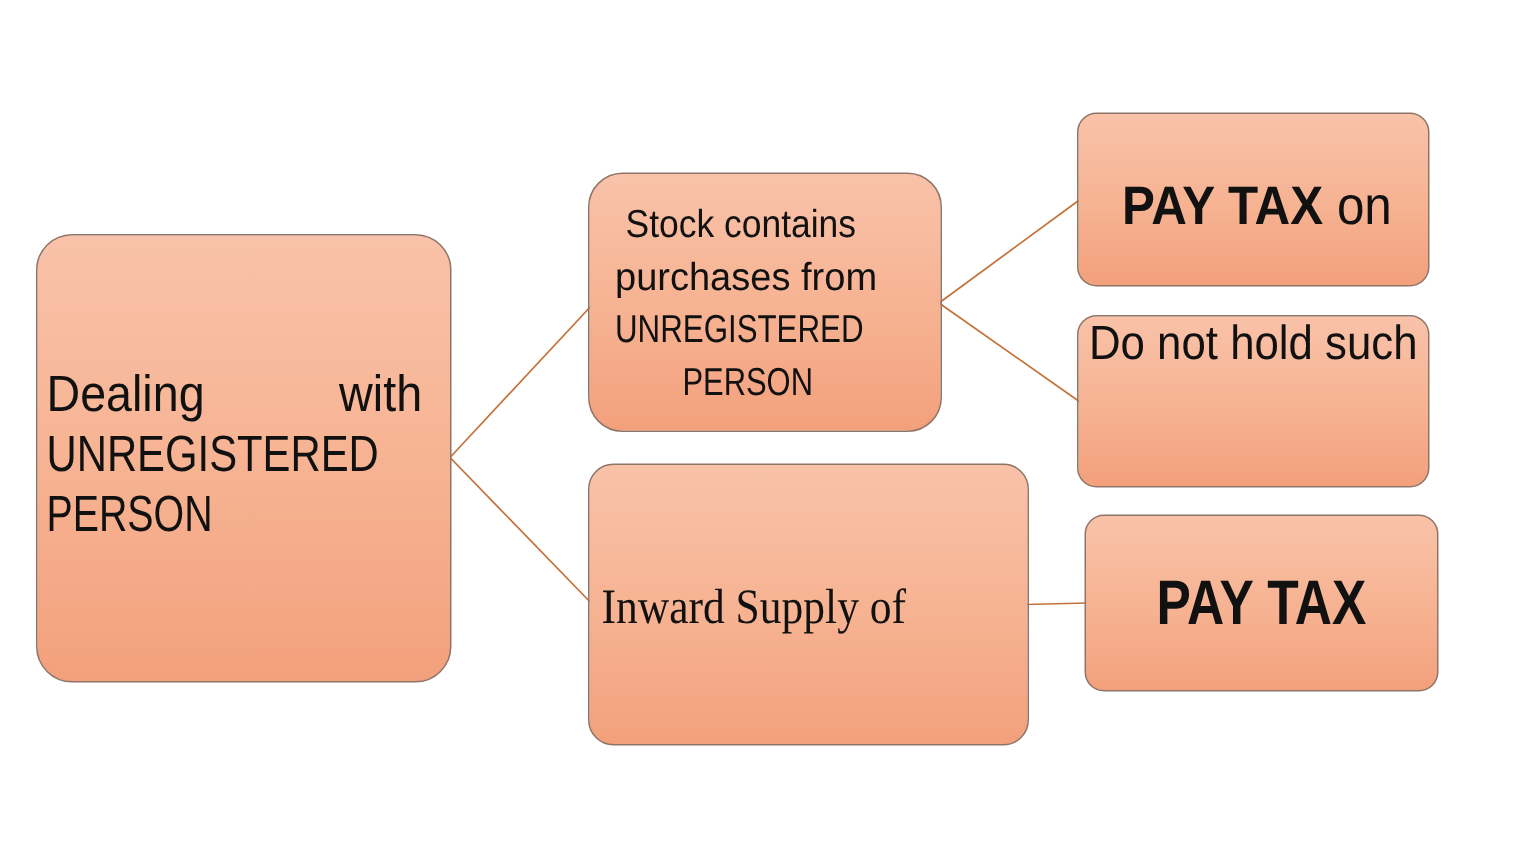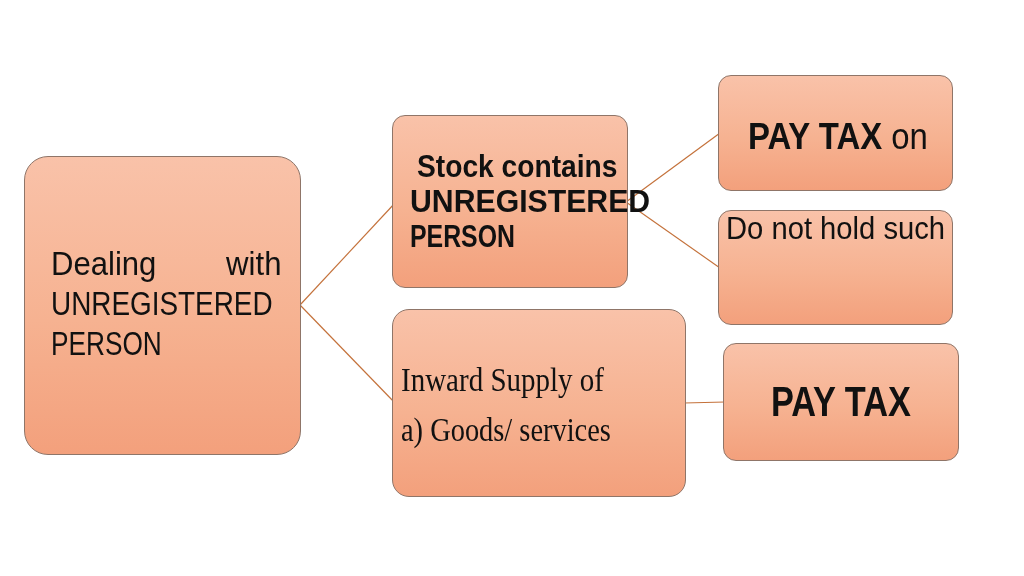--- a/index.html
+++ b/index.html
@@ -26,34 +26,34 @@
   .node > * { flex-shrink: 0; }
   .txt { display: block; white-space: nowrap; }
   .fit { display: inline-block; transform-origin: 0 50%; }
   .center .txt { position: relative; }
   .center .fit { position: absolute; top: 0; white-space: nowrap; transform-origin: 0 50%; }
 
   
   #node-root {
     left: 24px; top: 156px; width: 277px; height: 299px;
     border-radius: 24px;
-    padding: 0 19px 5px 26px;
+    padding: 0 19px 5px 6px;
     font-size: 34px; line-height: 40px;
   }
   #node-root .justify { display: flex; justify-content: space-between; }
   #node-root .justify .fit-r { display: inline-block; transform-origin: 100% 50%; transform: scaleX(0.916); }
   #node-root .justify .fit   { transform: scaleX(0.914); }
   #node-root .txt:nth-child(2) .fit { transform: scaleX(0.820); }
   #node-root .txt:nth-child(3) .fit { transform: scaleX(0.771); }
 
   
   #node-stock {
     left: 392px; top: 115px; width: 236px; height: 173px;
-    border-radius: 13px;
-    font-size: 31px; line-height: 35px; font-weight: bold;
+    border-radius: 23px;
+    font-size: 26px; line-height: 35px;
   }
   #node-stock .txt { height: 35px; }
   #node-stock .txt:nth-child(1) .fit { left: 24.4px; transform: scaleX(0.909); }
   #node-stock .txt:nth-child(2) .fit { left: 17.2px; transform: scaleX(0.975); }
   #node-stock .txt:nth-child(3) .fit { left: 17px; transform: scaleX(0.802); }
   #node-stock .txt:nth-child(4) .fit { left: 62.4px; transform: scaleX(0.792); }
 
   
   #node-inward {
     left: 392px; top: 309px; width: 294px; height: 188px;
@@ -118,30 +118,32 @@
     </div>
     <div class="txt"><span class="fit">UNREGISTERED</span></div>
     <div class="txt"><span class="fit">PERSON</span></div>
   </div>
 
   <div class="node center" id="node-stock">
     <div class="txt">
         <span class="fit">Stock contains</span>
       </div>
     <div class="txt">
+        <span class="fit">purchases from</span>
+      </div>
+    <div class="txt">
         <span class="fit">UNREGISTERED</span>
       </div>
     <div class="txt">
         <span class="fit">PERSON</span>
       </div>
   </div>
 
   <div class="node" id="node-inward">
     <div class="txt"><span class="fit">Inward Supply of</span></div>
-    <div class="txt"><span class="fit">a) Goods/ services</span></div>
   </div>
 
   <div class="node center" id="node-pay-purchases">
     <div class="txt">
         <span class="fit"><span class="em">PAY TAX</span><span> on</span></span>
       </div>
   </div>
 
   <div class="node center" id="node-hold">
     <div class="txt">

